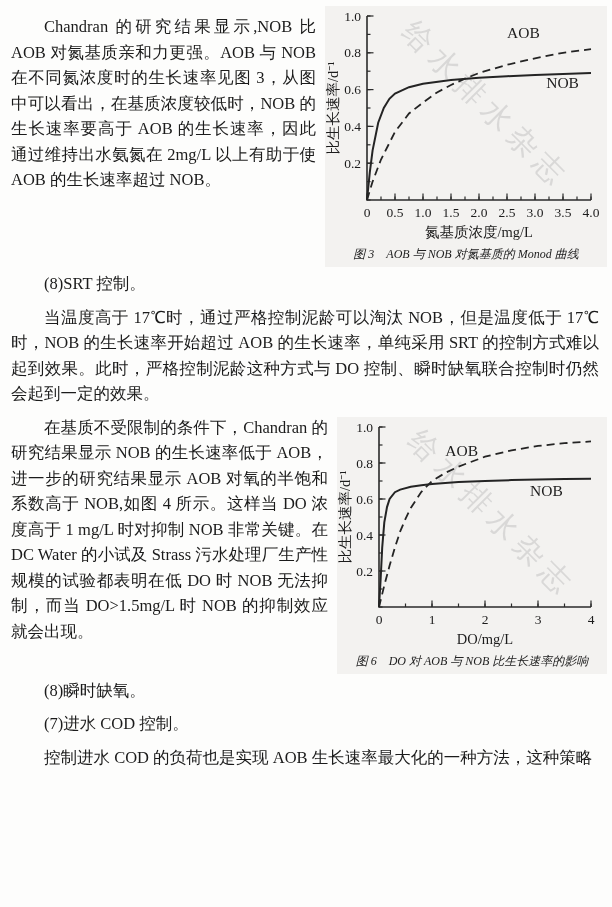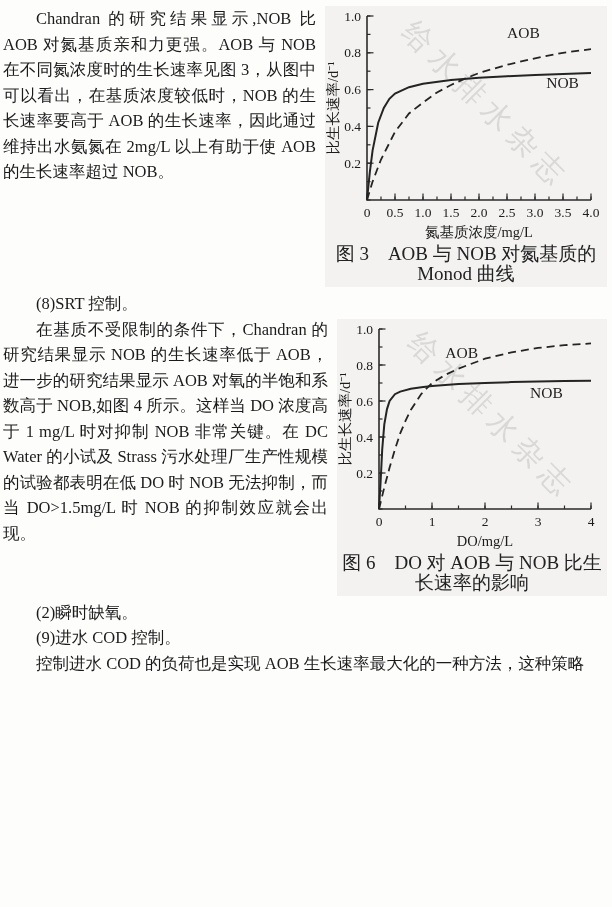--- a/index.html
+++ b/index.html
@@ -4,31 +4,31 @@
 <style>
   html,body{margin:0;padding:0;background:#ffffff;}
   .page{
     width:612px;height:907px;margin:0;
     background:#fdfdfc;
     font-family:"Liberation Serif",serif;
     font-size:16.5px;line-height:25.5px;color:#1b1b1b;
     padding:6px 5px 0 3px;box-sizing:border-box;
     overflow:hidden;text-align:justify;
   }
-  p{margin:0;text-indent:2em;}
+  p{margin:8px;text-indent:2em;}
   .clear{clear:both;}
   .fig{
     float:right;background:#f3f2f0;
     margin:0 0 4px 9px;text-align:center;position:relative;
   }
   #fig3{width:282px;}
   #fig4{width:270px;margin-top:2px;}
   .caption{
-    font-size:19px;line-height:20px;text-indent:0;
-    padding:0 0 3px 0;color:#222;
+    font-size:12px;line-height:20px;text-indent:0;
+    padding:0 0 3px 0;color:#222;font-style:italic;
   }
   svg{display:block;}
   svg text{font-family:"Liberation Serif",serif;fill:#1c1c1c;}
   .wm{fill:#c8c8c8;opacity:0.6;font-size:30px;letter-spacing:7px;}
   .curve-solid{fill:none;stroke:#242424;stroke-width:2;}
   .curve-dashed{fill:none;stroke:#242424;stroke-width:1.8;stroke-dasharray:8 5;}
   .axis{stroke:#2b2b2b;stroke-width:1.6;fill:none;}
   .tick{stroke:#2b2b2b;stroke-width:1.2;}
   .ticklbl{font-size:13.5px;}
   .axlbl{font-size:14.5px;}
@@ -105,20 +105,21 @@
         <text x="182" y="32.08000000000001" class="serieslbl">AOB</text>
         <polyline points="42.0,194.0 44.8,166.4 47.6,144.3 53.2,116.7 58.8,102.0 64.4,92.8 70.0,87.6 84.0,81.2 98.0,77.7 126.0,74.0 154.0,71.8 182.0,70.2 210.0,69.1 238.0,68.0 266.0,67.0" class="curve-solid"></polyline>
         <text x="221.20000000000002" y="81.76" class="serieslbl">NOB</text>
       </svg>
     <figcaption class="caption">图 3　AOB 与 NOB 对氮基质的 Monod 曲线</figcaption>
   </figure>
 
   <p>Chandran 的研究结果显示,NOB 比 AOB 对氮基质亲和力更强。AOB 与 NOB 在不同氮浓度时的生长速率见图 3，从图中可以看出，在基质浓度较低时，NOB 的生长速率要高于 AOB 的生长速率，因此通过维持出水氨氮在 2mg/L 以上有助于使 AOB 的生长速率超过 NOB。</p>
 
   <p class="clear">(8)SRT 控制。</p>
+  <p>当温度高于 17℃时，通过严格控制泥龄可以淘汰 NOB，但是温度低于 17℃时，NOB 的生长速率开始超过 AOB 的生长速率，单纯采用 SRT 的控制方式难以起到效果。此时，严格控制泥龄这种方式与 DO 控制、瞬时缺氧联合控制时仍然会起到一定的效果。</p>
 
   <figure class="fig" id="fig4">
     <svg width="270" height="234">
         <text x="148" y="104" text-anchor="middle" class="wm" transform="rotate(45 148 104)">给水排水杂志</text>
         <path d="M 42 10 L 42 190 L 254 190" class="axis"></path>
         <line x1="42" y1="190" x2="42" y2="186.5" class="tick"></line>
         <line x1="68.5" y1="190" x2="68.5" y2="186.5" class="tick"></line>
         <line x1="95" y1="190" x2="95" y2="186.5" class="tick"></line>
         <line x1="121.5" y1="190" x2="121.5" y2="186.5" class="tick"></line>
         <line x1="148" y1="190" x2="148" y2="186.5" class="tick"></line>
@@ -162,18 +163,18 @@
         <polyline points="42.0,190.0 47.3,168.4 52.6,148.6 57.9,130.6 63.2,114.4 68.5,101.8 73.8,91.0 84.4,74.8 95.0,64.0 108.3,55.9 121.5,49.6 148.0,39.7 174.5,33.4 201.0,28.9 227.5,26.2 254.0,24.4" class="curve-dashed"></polyline>
         <text x="108.25" y="38.80000000000001" class="serieslbl">AOB</text>
         <polyline points="42.0,190.0 43.6,163.0 45.2,130.6 47.3,105.4 50.0,90.1 52.6,82.0 57.9,75.2 63.2,72.6 73.8,69.8 84.4,68.3 95.0,67.1 121.5,65.1 148.0,64.0 174.5,63.1 201.0,62.4 227.5,62.0 254.0,61.8" class="curve-solid"></polyline>
         <text x="193.05" y="79.3" class="serieslbl">NOB</text>
       </svg>
     <figcaption class="caption">图 6　DO 对 AOB 与 NOB 比生长速率的影响</figcaption>
   </figure>
 
   <p>在基质不受限制的条件下，Chandran 的研究结果显示 NOB 的生长速率低于 AOB，进一步的研究结果显示 AOB 对氧的半饱和系数高于 NOB,如图 4 所示。这样当 DO 浓度高于 1 mg/L 时对抑制 NOB 非常关键。在 DC Water 的小试及 Strass 污水处理厂生产性规模的试验都表明在低 DO 时 NOB 无法抑制，而当 DO&gt;1.5mg/L 时 NOB 的抑制效应就会出现。</p>
 
-  <p class="clear">(2)瞬时缺氧。</p>
+  <p class="clear">(8)瞬时缺氧。</p>
 
-  <p>(9)进水 COD 控制。</p>
+  <p>(7)进水 COD 控制。</p>
   <p>控制进水 COD 的负荷也是实现 AOB 生长速率最大化的一种方法，这种策略</p>
 
 </div>
 
 </body></html>

